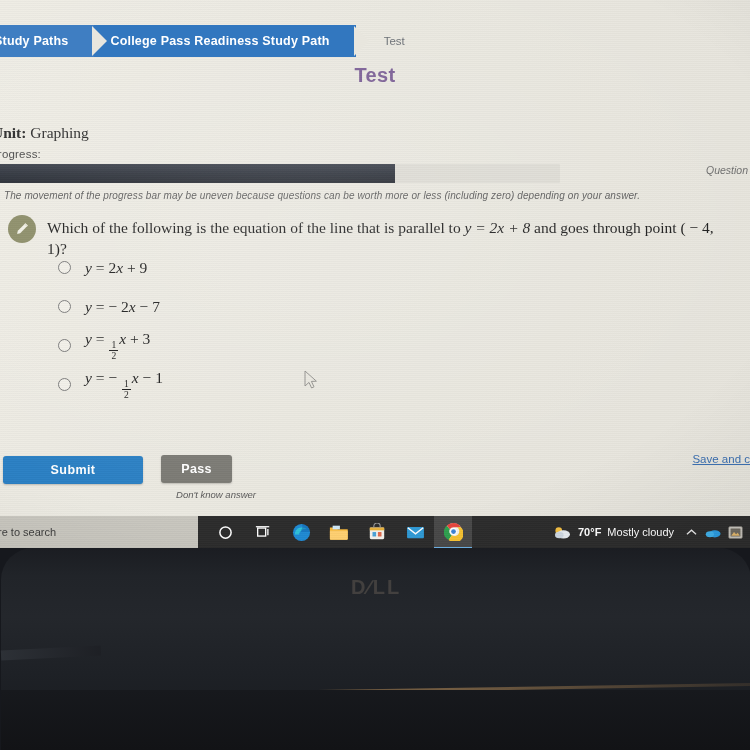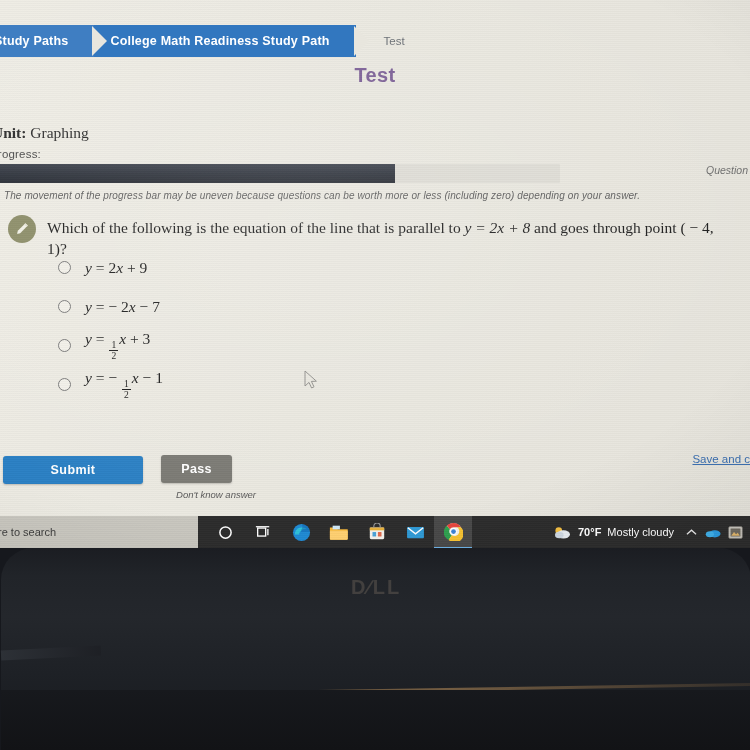--- a/index.html
+++ b/index.html
@@ -433,21 +433,21 @@
 
   <div id="screen">
 
     <div class="page">
 
       <div id="breadcrumb">
         <div class="crumb c1">
           <span>Study Paths</span>
         </div>
         <div class="crumb c2">
-          <span>College Math Readiness Study Path</span>
+          <span>College Pass Readiness Study Path</span>
         </div>
         <div id="crumb-plain">
           <span>Test</span>
         </div>
       </div>
 
       <div id="page-title">Test</div>
 
       <div id="unit-line">
         <span class="bold">Unit:</span>

